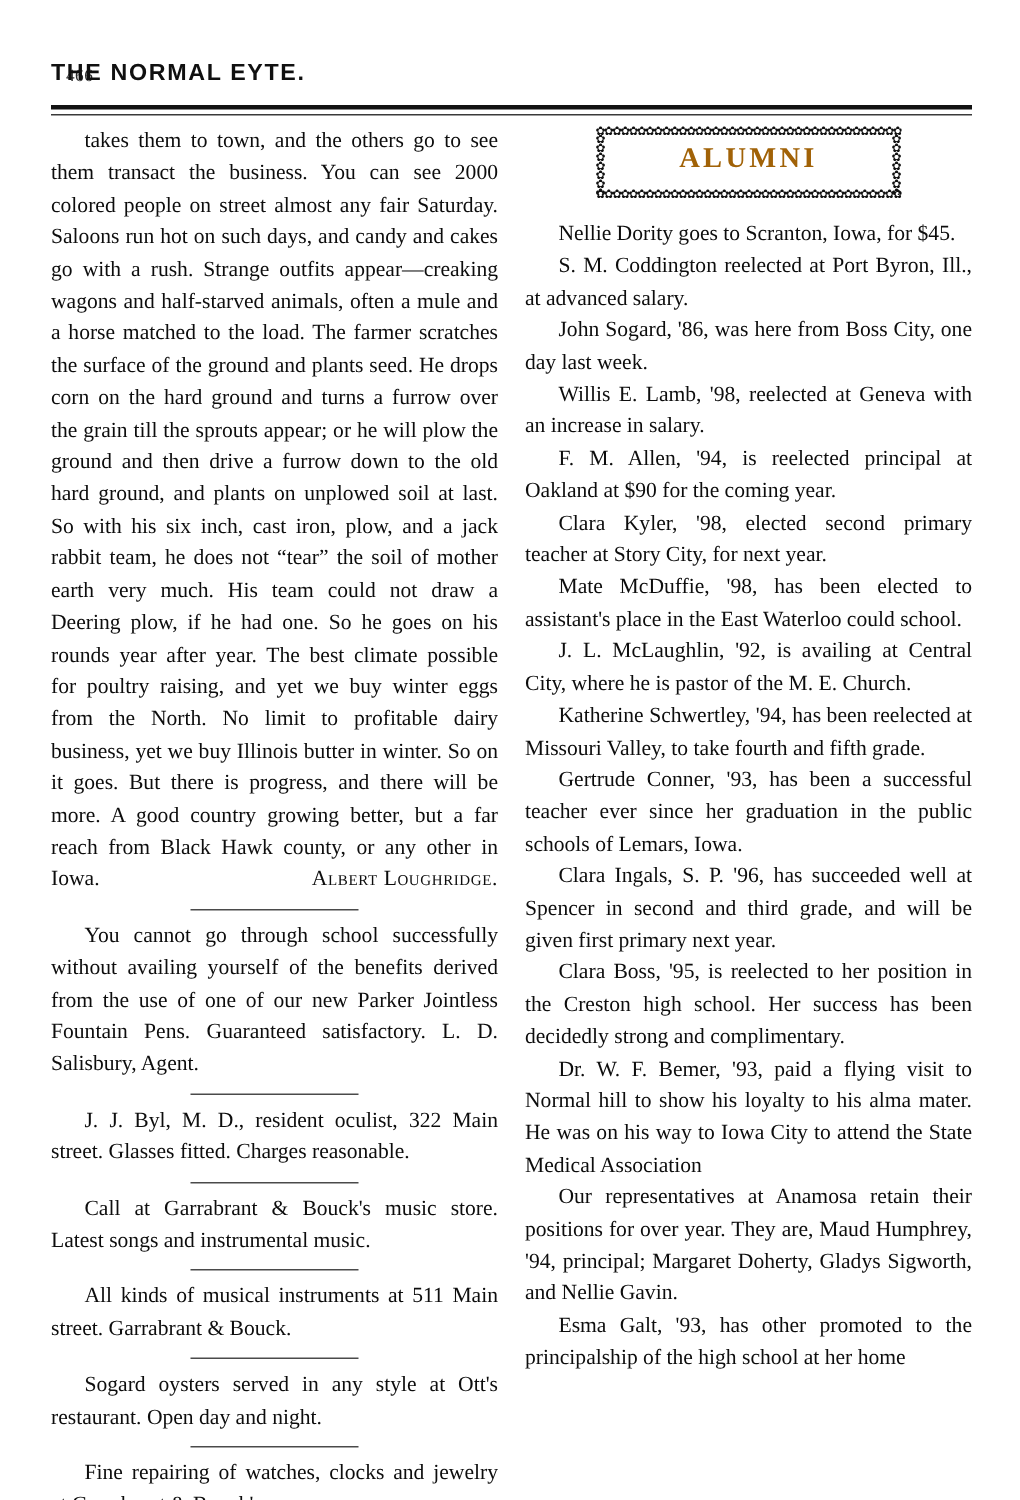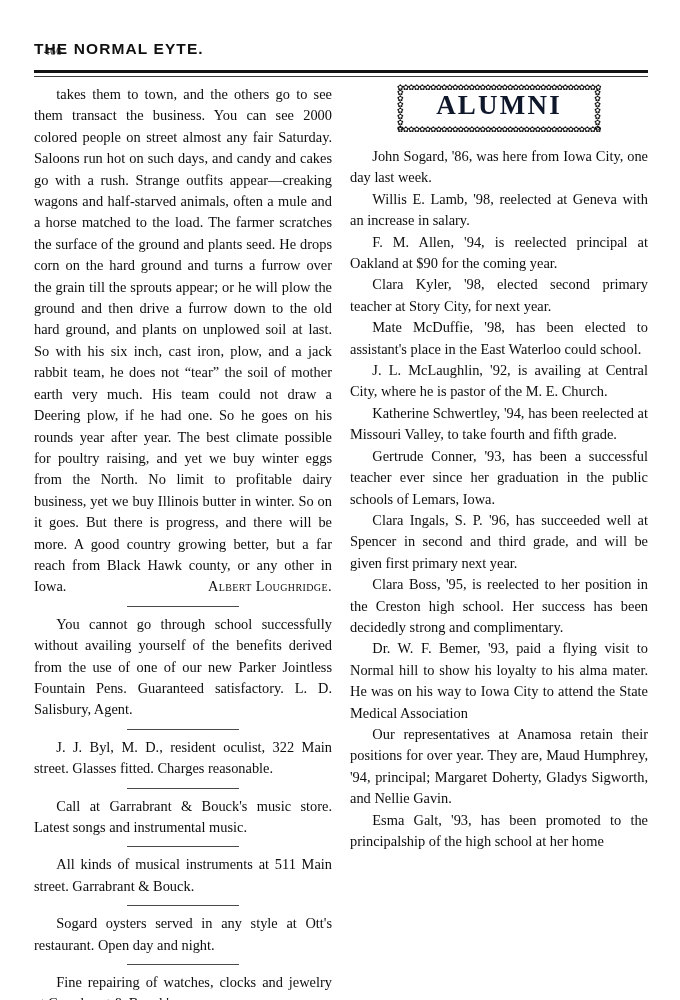--- a/index.html
+++ b/index.html
@@ -140,23 +140,23 @@
     line-height: 6px; letter-spacing: 0;
     text-align: right;
   }
   .alumni-title {
     position: absolute;
     left: 0; right: 0;
     top: 11px;
     text-align: center;
     font-family: "Liberation Serif", "DejaVu Serif", serif;
     font-weight: bold;
-    font-size: 27px;
+    font-size: 19px;
     letter-spacing: 2.2px;
-    color: #0f172a;
+    color: #a16207;
   }
 </style>
 </head>
 <body>
 
 <div class="page">
 
   <div class="running-head">
     <div class="folio">466</div>
     <div class="head-title">THE NORMAL EYTE.</div>
@@ -214,29 +214,31 @@
 ✿
 ✿
 ✿
 ✿
 ✿
 </div>
       </div>
       <div class="alumni-title">ALUMNI</div>
     </div>
 
-    <p>John Sogard, '86, was here from Iowa City, one day last week.</p>
+    <p>Nellie Dority goes to Scranton, Iowa, for $45.</p>
+    <p>S. M. Coddington reelected at Port Byron, Ill., at advanced salary.</p>
+    <p>John Sogard, '86, was here from Boss City, one day last week.</p>
     <p>Willis E. Lamb, '98, reelected at Geneva with an increase in salary.</p>
     <p>F. M. Allen, '94, is reelected principal at Oakland at $90 for the coming year.</p>
     <p>Clara Kyler, '98, elected second primary teacher at Story City, for next year.</p>
     <p>Mate McDuffie, '98, has been elected to assistant's place in the East Waterloo could school.</p>
     <p>J. L. McLaughlin, '92, is availing at Central City, where he is pastor of the M. E. Church.</p>
     <p>Katherine Schwertley, '94, has been reelected at Missouri Valley, to take fourth and fifth grade.</p>
     <p>Gertrude Conner, '93, has been a successful teacher ever since her graduation in the public schools of Lemars, Iowa.</p>
     <p>Clara Ingals, S. P. '96, has succeeded well at Spencer in second and third grade, and will be given first primary next year.</p>
     <p>Clara Boss, '95, is reelected to her position in the Creston high school. Her success has been decidedly strong and complimentary.</p>
     <p>Dr. W. F. Bemer, '93, paid a flying visit to Normal hill to show his loyalty to his alma mater. He was on his way to Iowa City to attend the State Medical Association</p>
     <p>Our representatives at Anamosa retain their positions for over year. They are, Maud Humphrey, '94, principal; Margaret Doherty, Gladys Sigworth, and Nellie Gavin.</p>
-    <p>Esma Galt, '93, has been promoted to the principalship of the high school at her home</p>
+    <p>Esma Galt, '93, has other promoted to the principalship of the high school at her home</p>
 
   </div>
 
 </div>
 
 </body></html>

